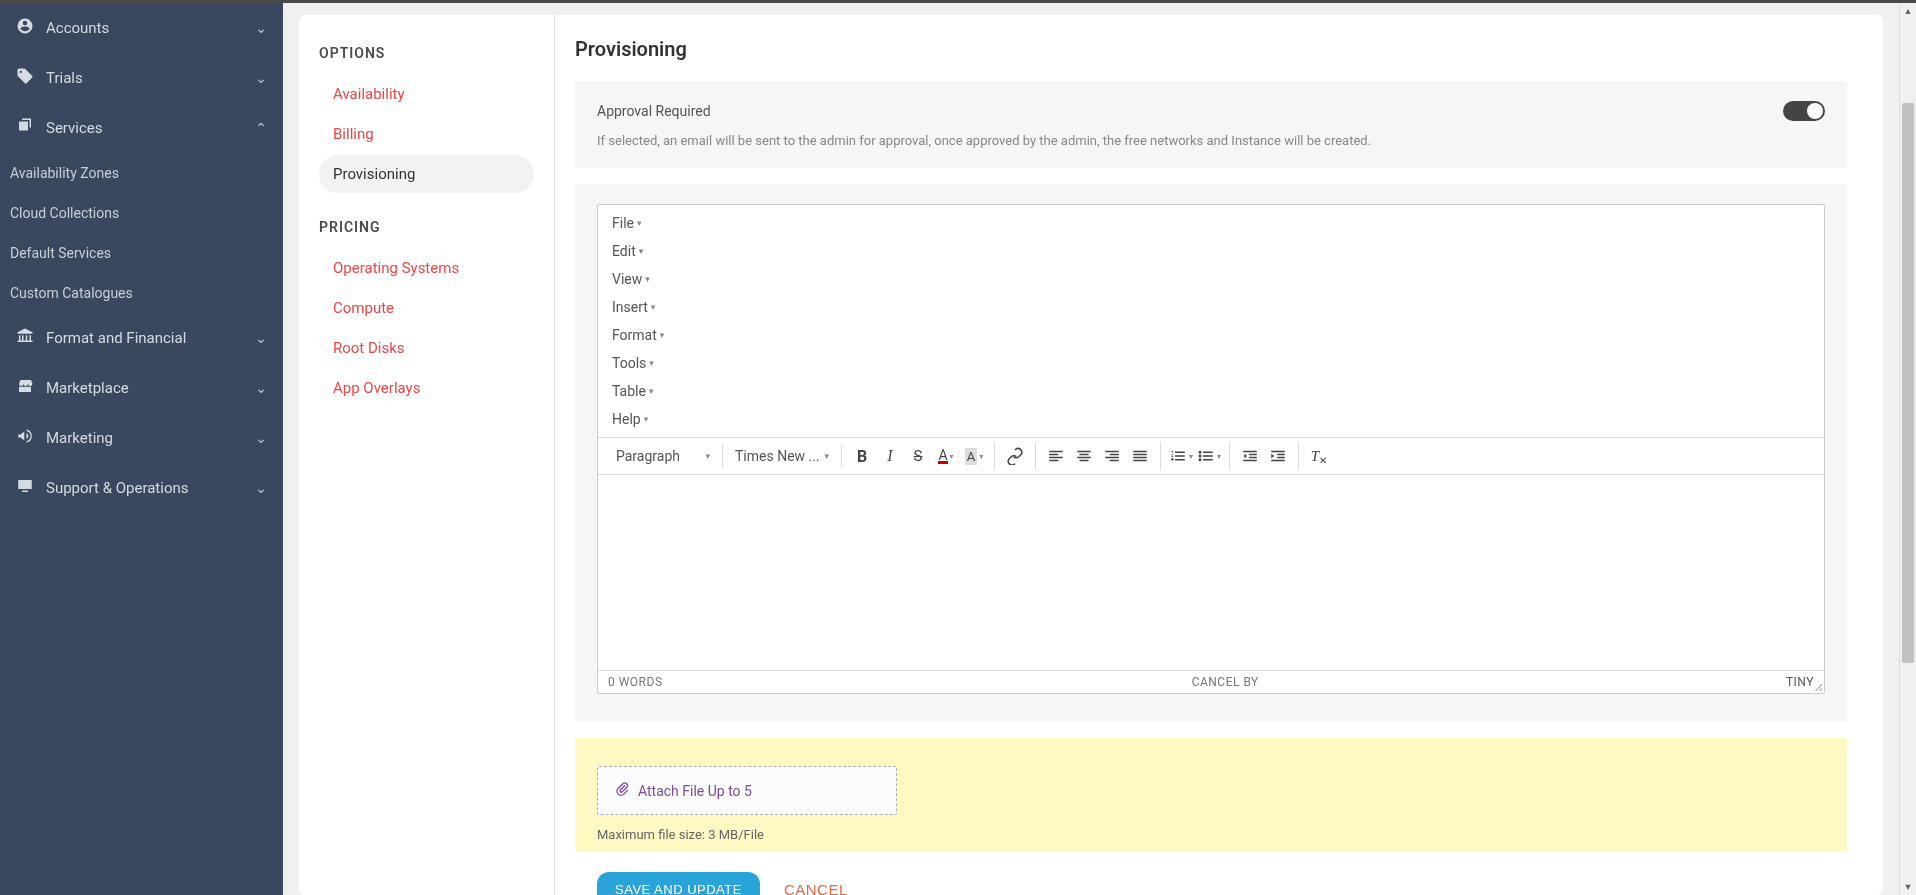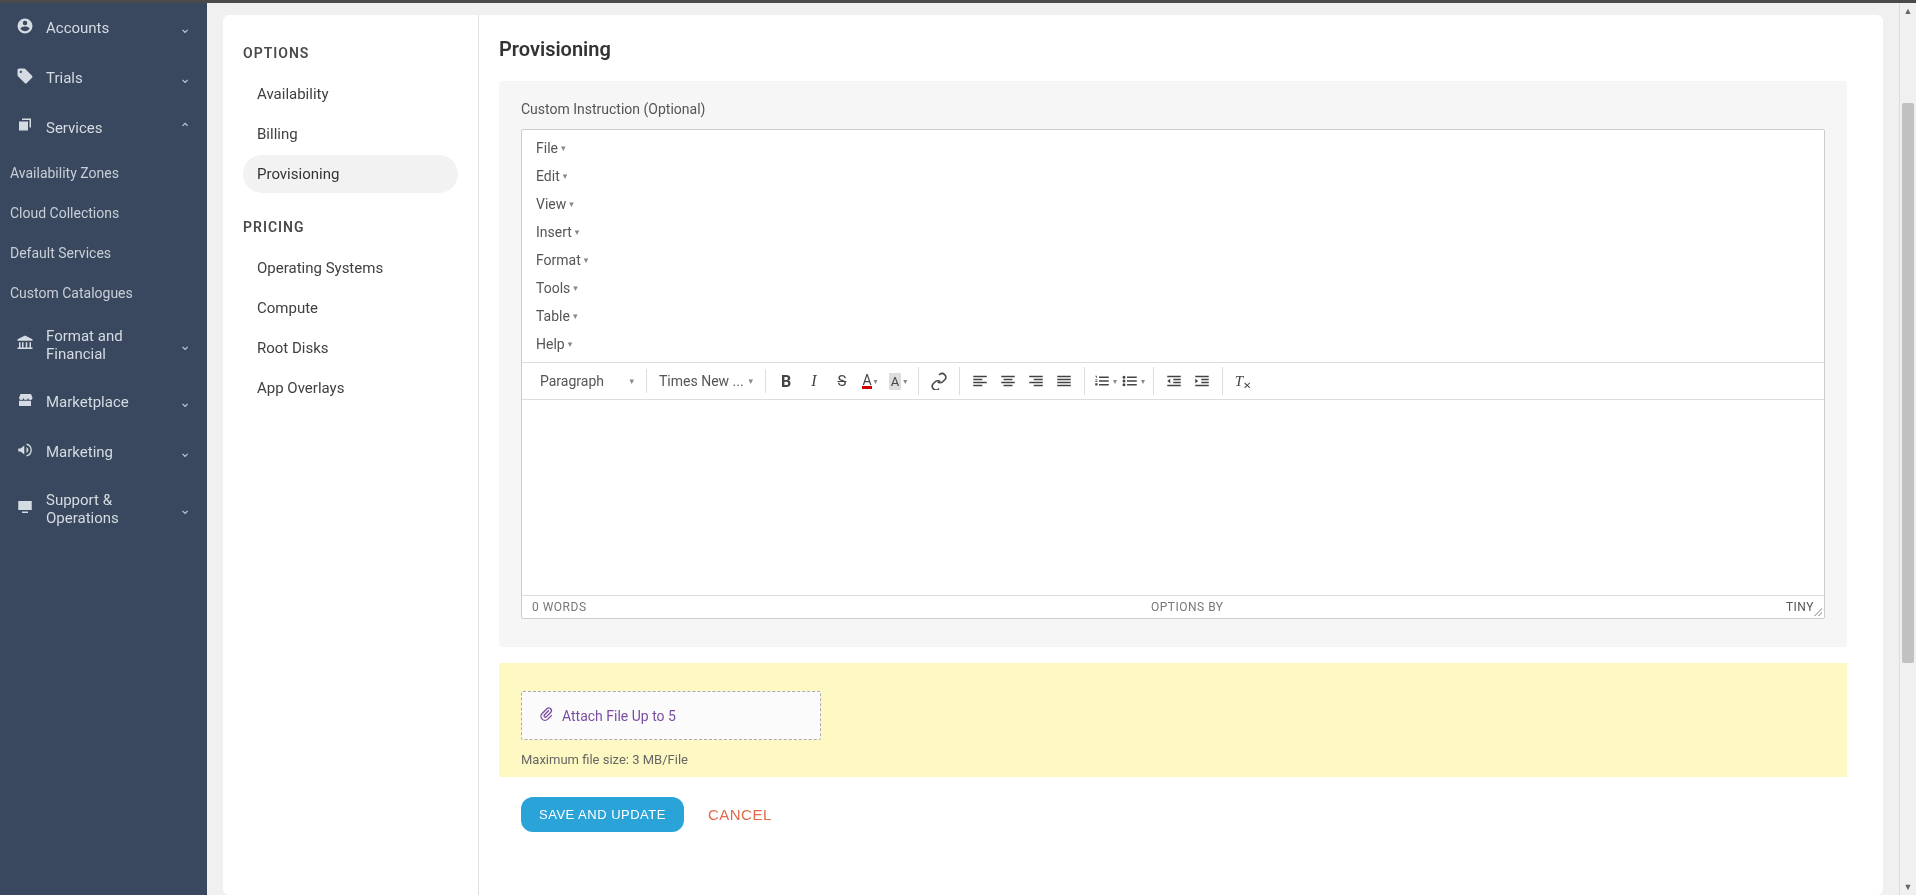--- a/index.html
+++ b/index.html
@@ -10,21 +10,21 @@
   font-size: 14px;
   overflow: hidden;
 }
 .layout {
   display: flex;
   height: 895px;
   width: 1916px;
   border-top: 3px solid #4a4a4a;
 }
 .sidebar {
-  width: 207px;
+  width: 283px;
   background: #39485e;
   color: #d5dbe2;
   overflow-y: auto;
   flex-shrink: 0;
 }
 .sidebar .nav-item {
   display: flex;
   align-items: center;
   padding: 14px 16px;
   cursor: pointer;
@@ -66,21 +66,21 @@
 .options-panel h3 {
   font-size: 14px;
   letter-spacing: 1px;
   color: #4a4a4a;
   margin-bottom: 14px;
   font-weight: 600;
 }
 .options-panel .opt {
   padding: 10px 14px;
   font-size: 15px;
-  color: #404040;
+  color: #ef4444;
   cursor: pointer;
   border-radius: 20px;
   margin-bottom: 2px;
 }
 .options-panel .opt.active { background: #f2f2f2; color: #333; }
 .options-panel .section-gap { margin-top: 26px; }
 
 .content-panel {
   flex: 1;
   padding: 22px 36px 10px 20px;
@@ -301,23 +301,31 @@
         <h3 class="section-gap">PRICING</h3>
         <div class="opt">Operating Systems</div>
         <div class="opt">Compute</div>
         <div class="opt">Root Disks</div>
         <div class="opt">App Overlays</div>
       </div>
 
       <div class="content-panel">
         <h2>Provisioning</h2>
 
+        <div class="panel-section">
+          <div class="approval-row">
+            <div class="approval-label">Approval Required</div>
+            <div class="toggle">
+                <div class="knob"></div>
+              </div>
+          </div>
+          <div class="approval-desc">If selected, an email will be sent to the admin for approval, once approved by the admin, the free networks and Instance will be created.</div>
+        </div>
 
         <div class="panel-section" style="padding-bottom:28px;">
-          <div class="ci-label">Custom Instruction (Optional)</div>
           <div class="editor">
             <div class="menubar">
               <div class="mitem">
                   <span>File</span>
                   <span class="dd">▾</span>
                 </div>
               <div class="mitem">
                   <span>Edit</span>
                   <span class="dd">▾</span>
                 </div>
@@ -437,21 +445,21 @@
                 <div class="tbtn">
                     <i style="font-family:serif;font-size:15px">T</i>
                     <span style="font-size:10px;position:relative;top:4px">✕</span>
                   </div>
               </div>
             </div>
             <div class="body"></div>
             <div class="statusbar">
               <span>0 WORDS</span>
               <span style="width:6px"></span>
-              <span>OPTIONS BY</span>
+              <span>CANCEL BY</span>
               <span style="width:4px"></span>
               <span style="color:#555">TINY</span>
               <div class="resize-grip"></div>
             </div>
           </div>
         </div>
 
         <div class="attach-section">
           <div class="attach-box">
             <span><svg viewBox="0 0 24 24">

